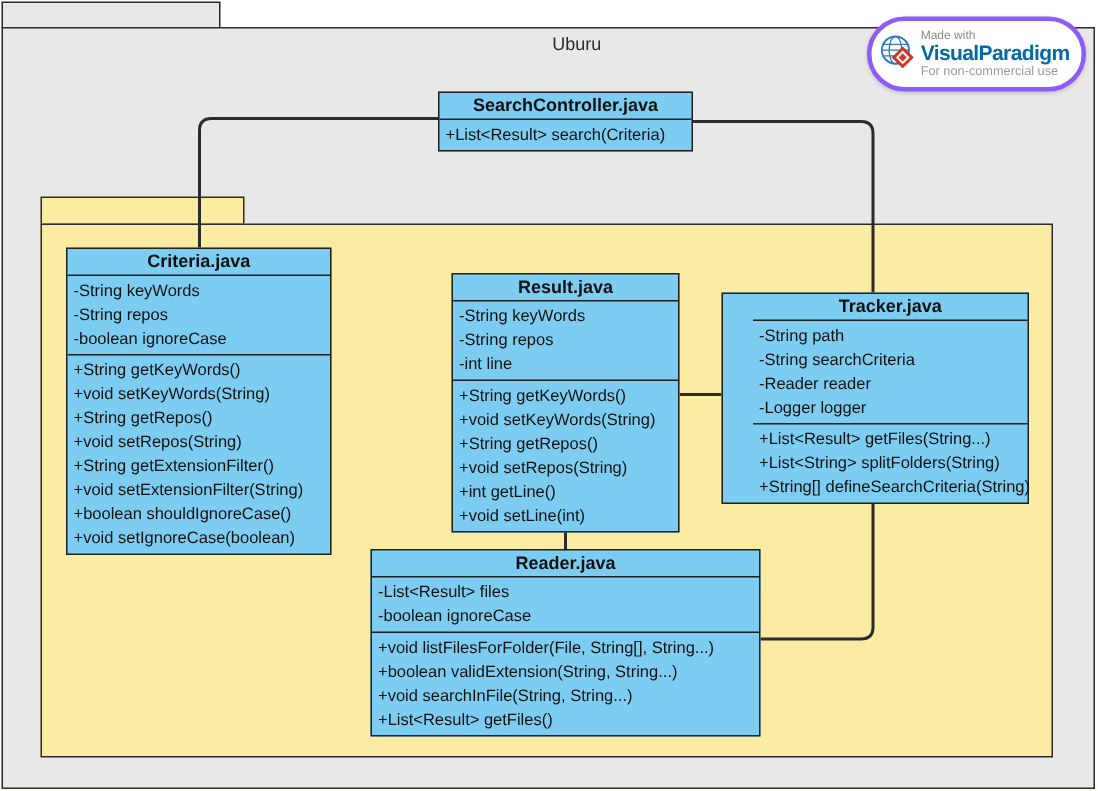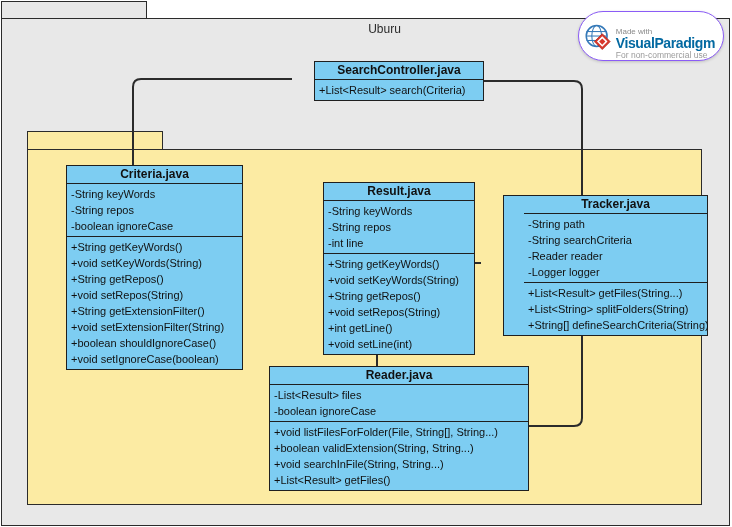--- a/index.html
+++ b/index.html
@@ -15,36 +15,36 @@
   .inner-body{left:27px;top:149px;width:675px;height:356px;background:#FCEBA3;border:1px solid #2B2B2B;z-index:1;}
   .pkg-label{position:absolute;z-index:2;text-align:center;font-size:12px;color:#2B2B2B;}
   .outer-label{left:1px;top:22px;width:729px;margin-left:19px;}
   .inner-label{left:27px;top:152px;width:675px;}
   
   .wires{position:absolute;left:0;top:0;z-index:3;}
   .wires path{stroke:#2B2B2B;stroke-width:2;fill:none;}
   
   .uml-class{
     position:absolute;z-index:4;box-sizing:border-box;
-    background:#7DCDF2;border:1.5px solid #1F1F1F;color:#111;margin-left:22px;
+    background:#7DCDF2;border:1.5px solid #1F1F1F;color:#111;
   }
   .uml-title{font-size:12px;font-weight:bold;text-align:center;height:17px;line-height:17px;white-space:nowrap;}
   .uml-sec{border-top:1.5px solid #1F1F1F;padding:2px 0;}
   .uml-row{font-size:11px;line-height:16px;padding-left:4px;white-space:nowrap;}
   .c-controller{left:292px;top:61px;width:170px;}
   .c-criteria{left:44px;top:165px;width:177px;}
   .c-result{left:301px;top:182px;width:152px;}
   .c-tracker{left:481px;top:195px;width:205px;padding-left:20px;}
   .c-reader{left:247px;top:366px;width:260px;}
   
   .vp-badge{
     position:absolute;left:578px;top:11px;width:146px;height:50px;z-index:10;
-    background:#fff;border:1px solid #8b5cf6;border-radius:25px;
+    background:#fff;border:3px solid #8b5cf6;border-radius:25px;
     box-shadow:0 1px 3px rgba(0,0,0,0.18);
-    display:flex;align-items:flex-end;padding:0 8px 0 5px;box-sizing:border-box;
+    display:flex;align-items:center;padding:0 8px 0 5px;box-sizing:border-box;
   }
   .vp-text{display:flex;flex-direction:column;line-height:1.05;margin-left:2px;}
   .vp-made{font-size:8px;color:#8A8A8A;}
   .vp-brand{font-size:14px;font-weight:bold;color:#0369a1;letter-spacing:-0.4px;}
   .vp-lic{font-size:8.5px;color:#9A9A9A;}
 </style>
 </head>
 <body>
 
 <div class="stage">

